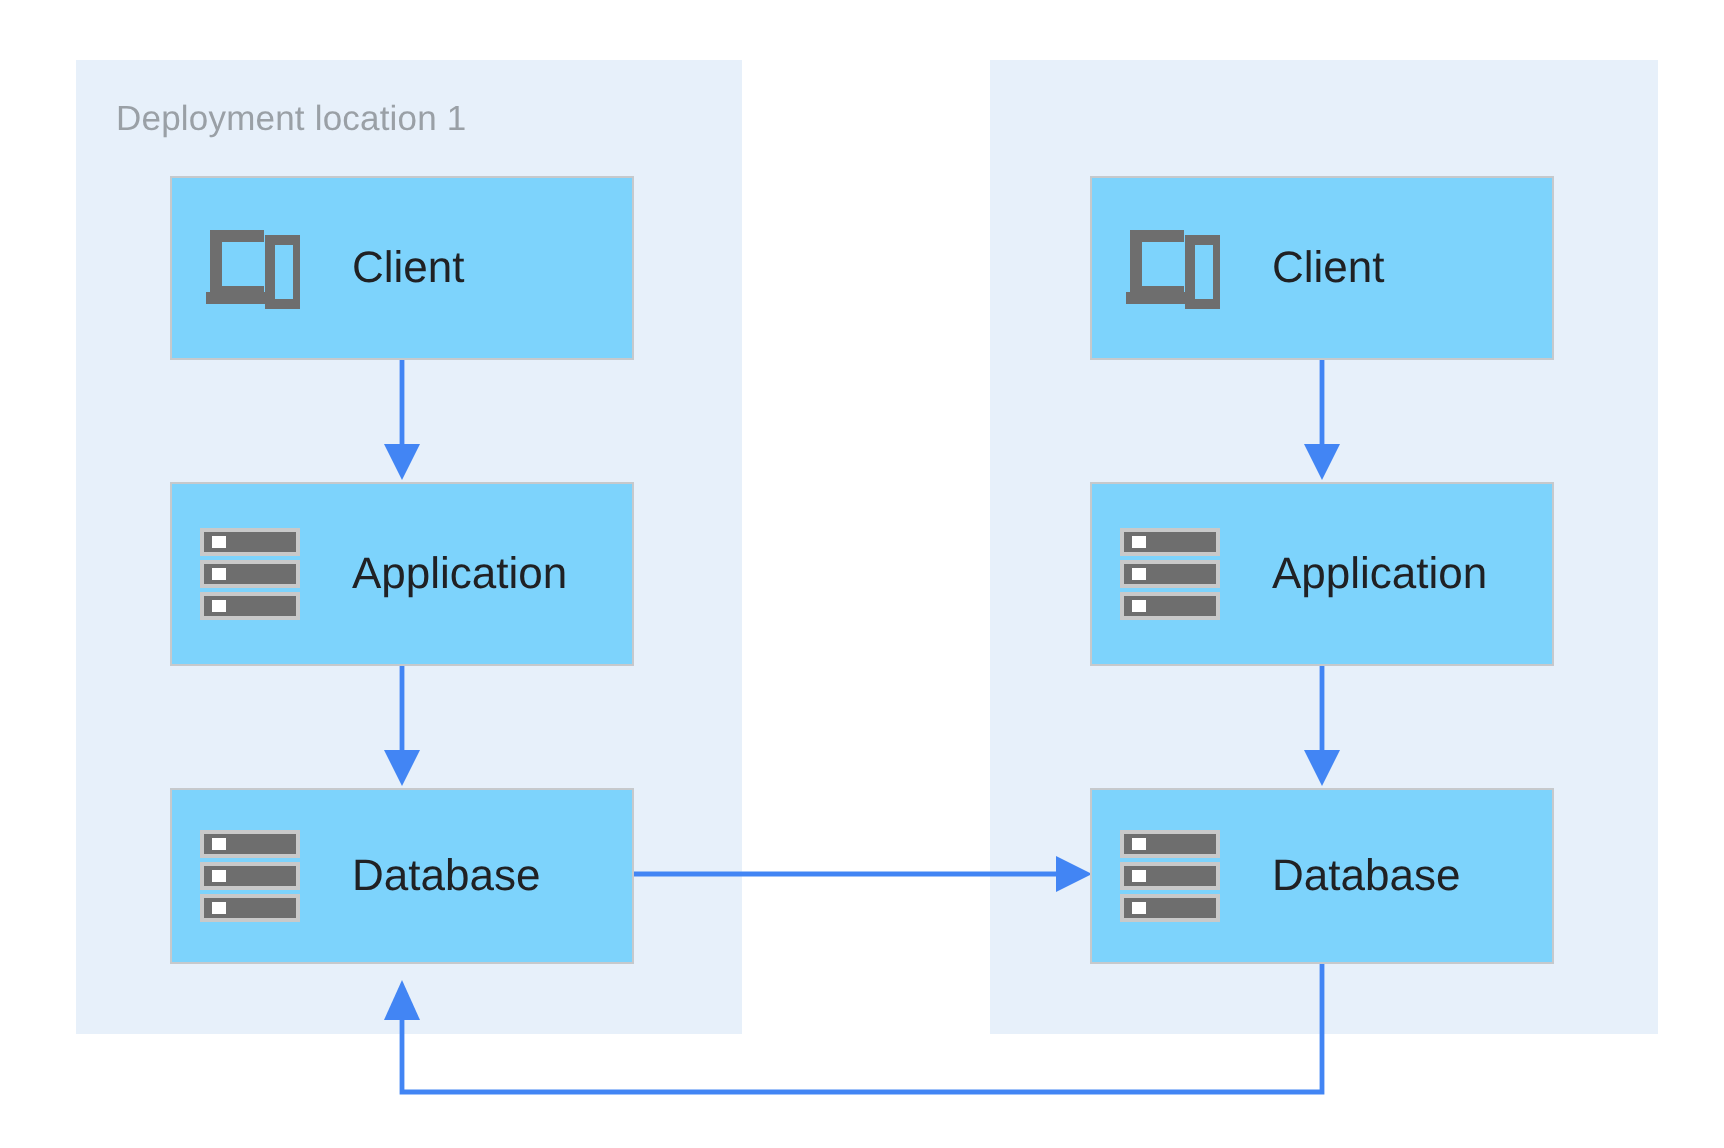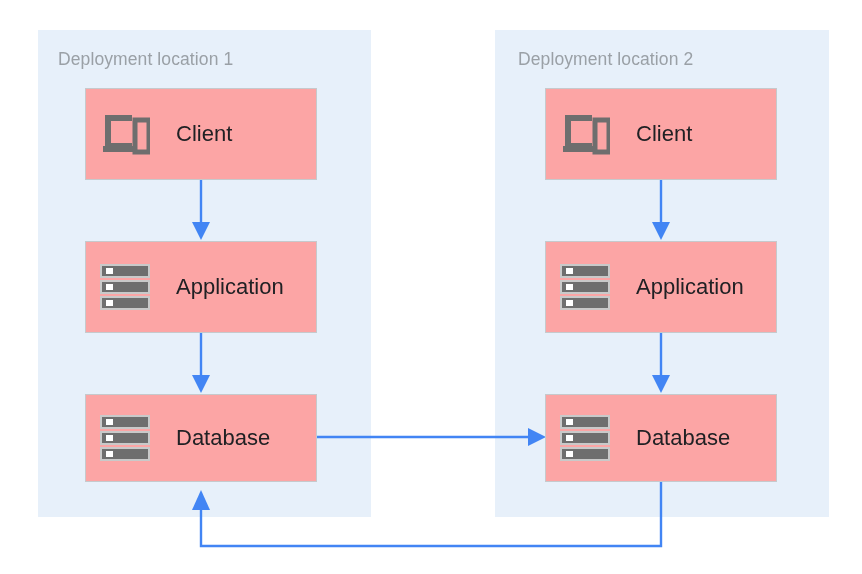--- a/index.html
+++ b/index.html
@@ -28,21 +28,21 @@
   .zone-label {
     position: absolute;
     color: #9aa0a6;
     font-size: 17.5px;
     font-family: "Liberation Sans", sans-serif;
     white-space: nowrap;
     letter-spacing: 0.1px;
   }
   .node {
     position: absolute;
-    background: #fca5a5;
+    background: #7dd3fc;
     border: 1px solid #c6c9cc;
     box-sizing: border-box;
     display: flex;
     align-items: center;
   }
   .node-icon {
     position: absolute;
     left: 12px;
     top: 50%;
     transform: translateY(-50%);
@@ -73,21 +73,20 @@
 </style>
 </head>
 <body>
 
 <div id="diagram-root">
 
   <div class="zone" style="left:38px; top:30px; width:333px; height:487px;"></div>
   <div class="zone" style="left:495px; top:30px; width:334px; height:487px;"></div>
 
   <div class="zone-label" style="left:58px; top:49px;">Deployment location 1</div>
-  <div class="zone-label" style="left:518px; top:49px;">Deployment location 2</div>
 
   <svg class="edge-layer" viewBox="0 0 862 574" xmlns="http://www.w3.org/2000/svg">
 
     <g>
       <line x1="201" y1="180" x2="201" y2="224" stroke="#4285f4" stroke-width="2.4"></line>
       <polygon points="192,222 210,222 201,240" fill="#4285f4"></polygon>
     </g>
 
     <g>
       <line x1="201" y1="333" x2="201" y2="377" stroke="#4285f4" stroke-width="2.4"></line>

